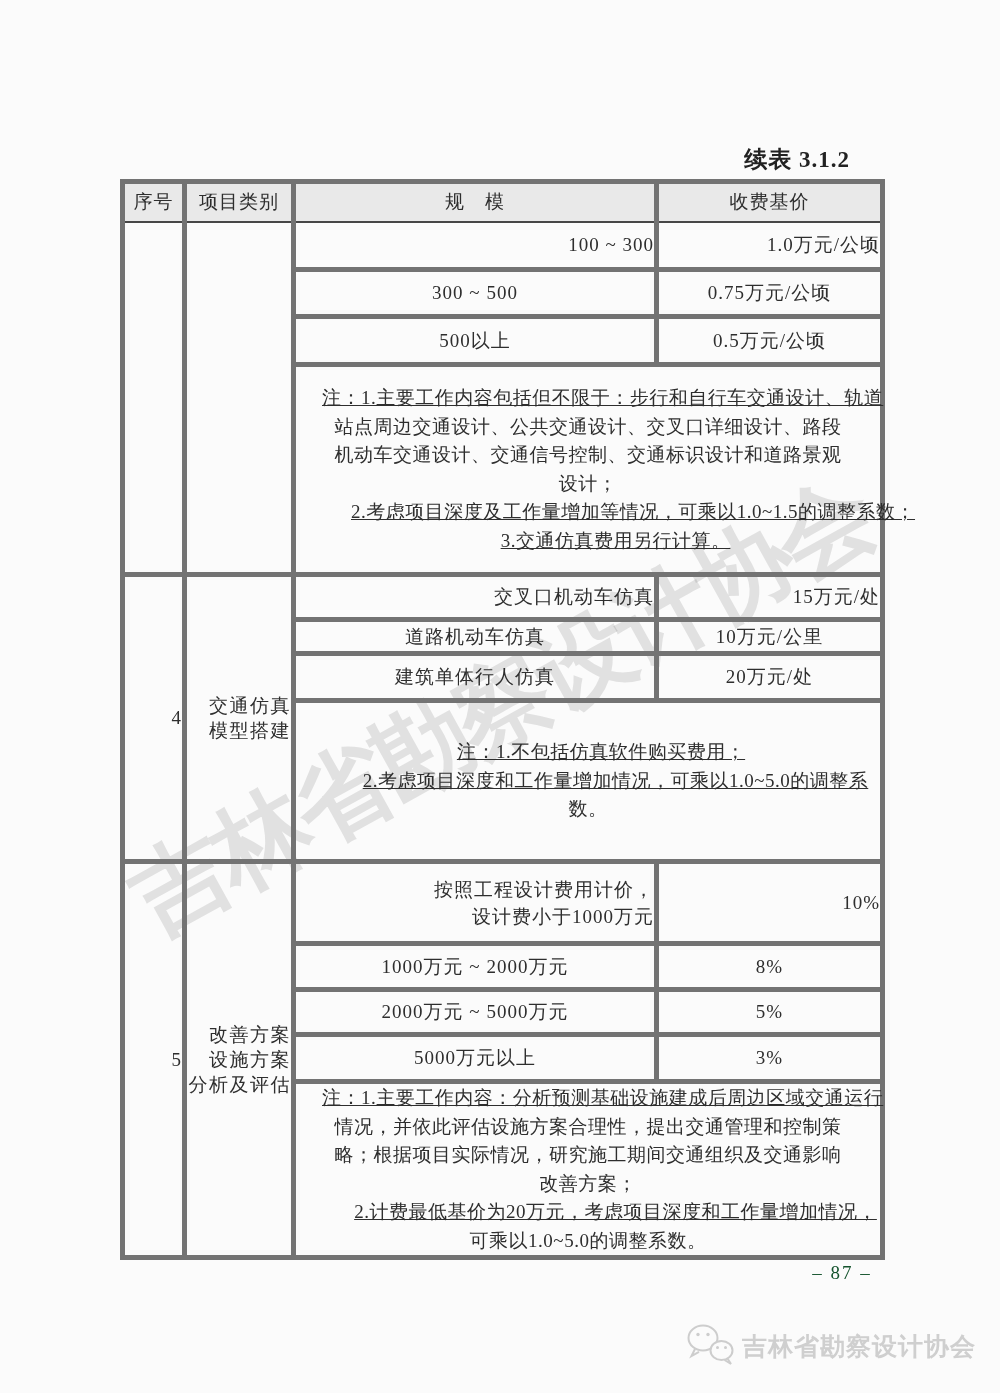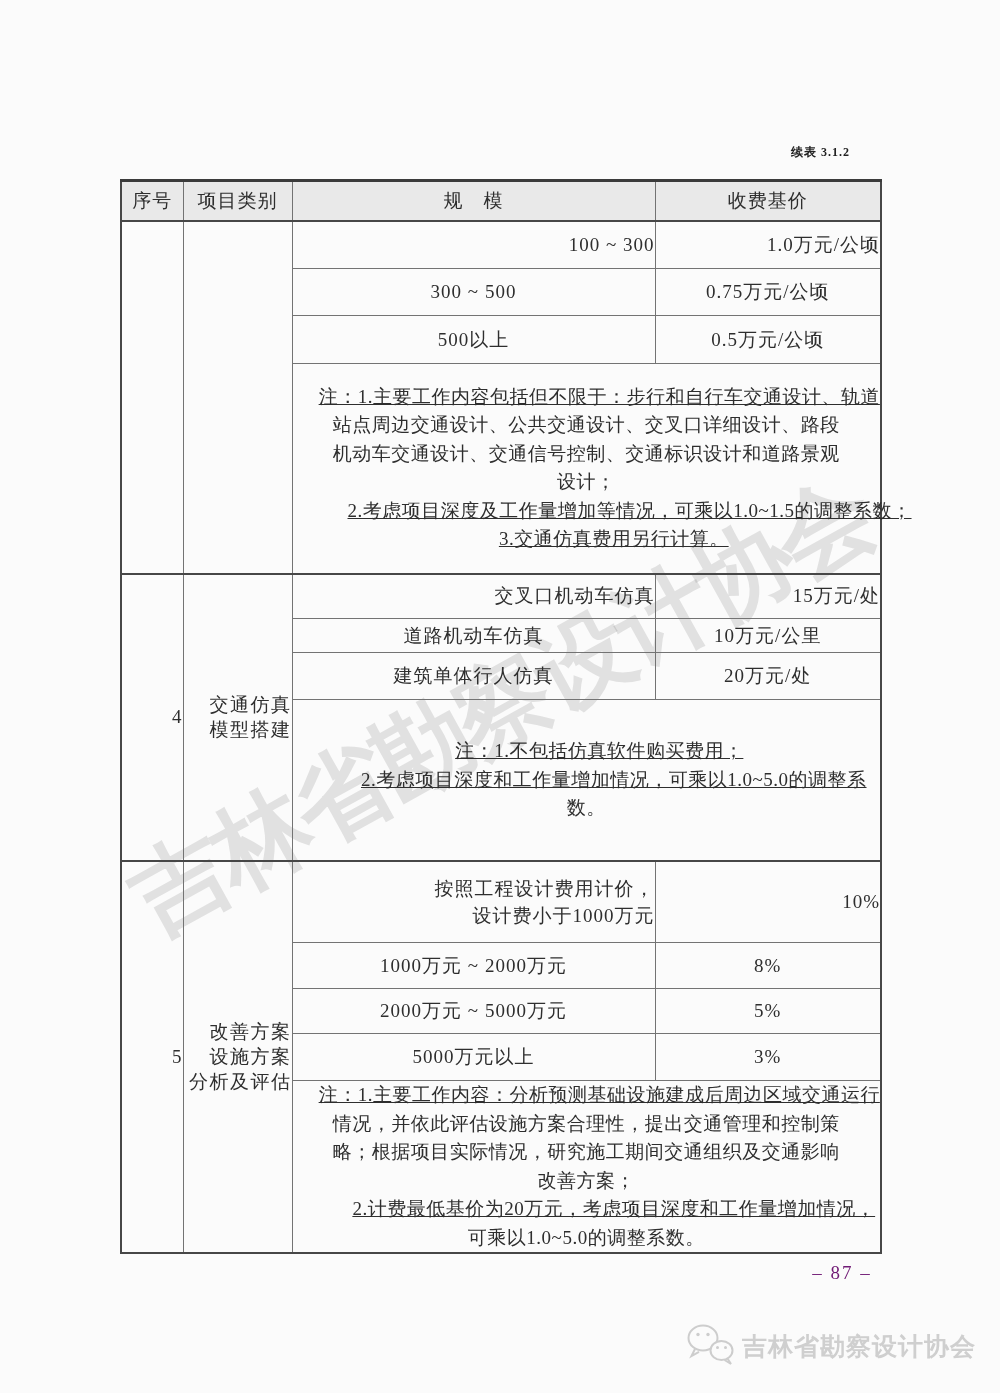--- a/index.html
+++ b/index.html
@@ -12,47 +12,47 @@
   }
   
   .wm-diag{
     position:absolute;left:502px;top:708px;
     transform:translate(-50%,-50%) rotate(-29deg);
     font-size:96px;font-weight:600;letter-spacing:-4px;white-space:nowrap;
     color:rgba(70,70,70,0.14);z-index:1;pointer-events:none;
   }
   .tbl-title{
     position:absolute;top:144px;right:150px;z-index:2;
-    font-size:12px;font-weight:700;letter-spacing:1px;color:#222;
+    font-size:23px;font-weight:700;letter-spacing:1px;color:#222;
   }
   table.fee{
     position:absolute;left:120px;top:179px;width:760px;z-index:2;
     border-collapse:collapse;table-layout:fixed;
     font-size:19px;
     border:2px solid #474747;border-top:3px solid #3b3b3b;
   }
   table.fee td{
-    border:1px solid #737373;
+    border:5px solid #737373;
     text-align:center;vertical-align:middle;
     padding:0;letter-spacing:1px;color:#2e2e2e;
   }
   tr.hdr td{background:#e9e9e9;border-bottom:2px solid #474747;font-size:19px;}
   tr.sec td{border-top:2px solid #474747;text-align:right;}
   td.c-cat div{line-height:25px;letter-spacing:1.5px;}
   td.c-scale2 div{line-height:27px;}
   td.c-note{
     text-align:left;vertical-align:top;padding:12px 6px 0 0;
   }
   .nl{line-height:28.5px;white-space:nowrap;letter-spacing:0.5px;}
   .n0{padding-left:26px;text-decoration:underline;}
   .n1{padding-left:55px;text-decoration:underline;}
   .n2{}
   .pageno{
     position:absolute;top:1262px;left:803px;width:78px;z-index:2;
-    text-align:center;font-size:19px;letter-spacing:2px;color:#701a75;
+    text-align:center;font-size:19px;letter-spacing:2px;color:#14532d;
   }
   .footer{
     position:absolute;left:684px;top:1322px;z-index:2;
     display:flex;align-items:center;gap:6px;
   }
   .footer-text{
     font-size:25px;font-weight:600;letter-spacing:1px;color:#cfcfcf;
   }
 </style>
 </head>

